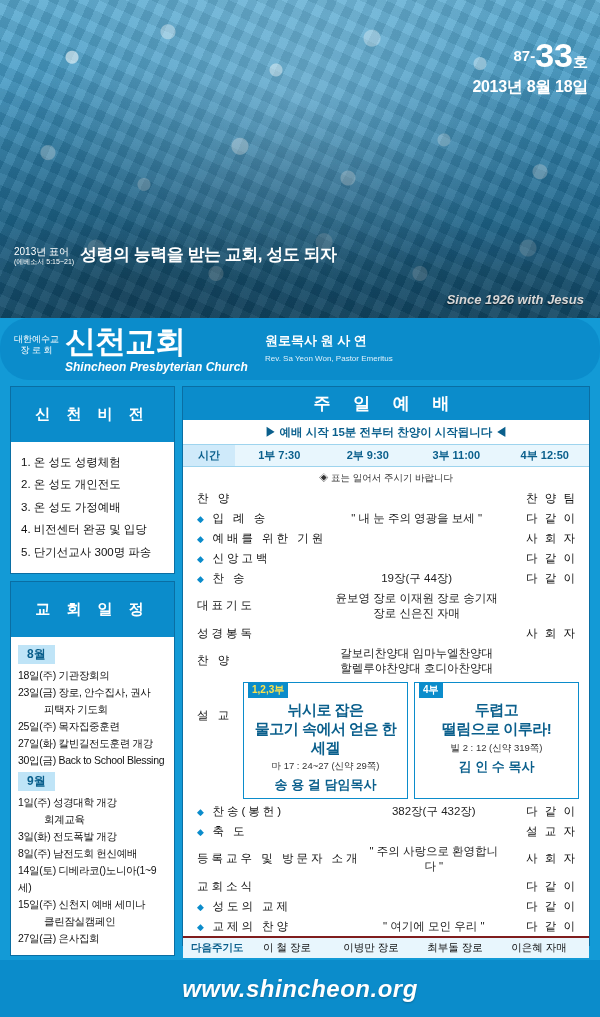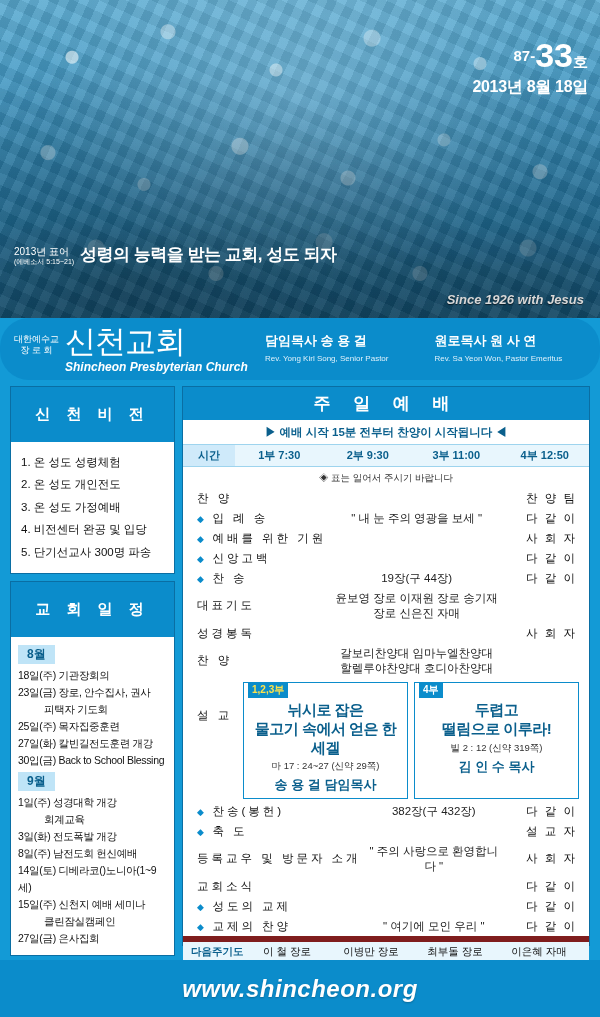--- a/index.html
+++ b/index.html
@@ -78,21 +78,21 @@
 
   
   .masthead{
     position:absolute; left:0; top:318px; width:600px; height:62px;
     background:#0b8ccb;
     color:#fff;
     border-radius:29px;
   }
   .mh-left{ position:absolute; left:14px; top:8px; display:flex; align-items:flex-start;}
   .denom{ font-size:9px; line-height:1.25; margin-top:8px; margin-right:6px; text-align:center;}
-  .church-kr{ font-size:31px; font-weight:normal; letter-spacing:-1px; line-height:1;}
+  .church-kr{ font-size:31px; font-weight:bold; letter-spacing:-1px; line-height:1;}
   .church-en{ font-size:12px; font-style:italic; font-weight:bold; margin-top:3px;}
   .mh-pastors{ position:absolute; left:265px; top:14px; display:flex; gap:46px;}
   .p-kr{ font-size:13px; font-weight:bold;}
   .p-en{ font-size:8px; color:#dff1fb; margin-top:4px;}
 
   
   .main{ position:absolute; left:0; top:380px; width:600px; height:580px; }
 
   
   .left{ position:absolute; left:10px; top:6px; width:165px; }
@@ -136,21 +136,21 @@
            text-align:center; }
   .sermon .tag{ position:absolute; left:4px; top:-1px; background:#0b8ccb; color:#fff;
                 font-size:10px; font-weight:bold; padding:1px 4px; }
   .sermon .tag.red{ color:#ffe24a; }
   .sermon .s-title{ font-size:15px; font-weight:bold; color:#0a5f8c; line-height:1.25;
                     letter-spacing:-.5px; margin-top:12px;}
   .sermon .s-ref{ font-size:9.5px; color:#333; margin-top:3px;}
   .sermon .s-pastor{ font-size:13px; font-weight:bold; color:#0a5f8c; margin-top:3px;}
   .sermon-label{ width:40px; font-size:11.5px; letter-spacing:3px; padding-top:26px;}
 
-  .bottom-lead{ display:flex; background:#e8f6fd; border-top:6px solid #7f1d1d;
+  .bottom-lead{ display:flex; background:#e8f6fd; border-top:2px solid #7f1d1d;
                 font-size:10.5px; padding:3px 8px; align-items:center; }
   .bottom-lead .bl-lbl{ width:54px; font-weight:bold; color:#0a5f8c;}
   .bottom-lead .bl-item{ flex:1; text-align:center;}
   .homepage{ text-align:center; font-size:11px; color:#0a5f8c; font-weight:bold;
              padding:4px 0 3px; }
   .nextweek{ background:#0b8ccb; color:#fff; text-align:center; font-size:12px;
              font-weight:bold; padding:5px 0; }
   .nextweek .nw-lbl{ font-size:10.5px; font-weight:normal;}
   .nextweek .nw-ref{ font-size:9.5px; font-weight:normal;}
 
@@ -196,24 +196,20 @@
       <div class="denom">
         <div>대한예수교</div>
         <div>장 로 회</div>
       </div>
       <div>
         <div class="church-kr">신천교회</div>
         <div class="church-en">Shincheon Presbyterian Church</div>
       </div>
     </div>
     <div class="mh-pastors">
-      <div>
-        <div class="p-kr">담임목사 송 용 걸</div>
-        <div class="p-en">Rev. Yong Kirl Song, Senior Pastor</div>
-      </div>
       <div>
         <div class="p-kr">원로목사 원 사 연</div>
         <div class="p-en">Rev. Sa Yeon Won, Pastor Emeritus</div>
       </div>
     </div>
   </div>
 
   <div class="main">
 
     <div class="left">

